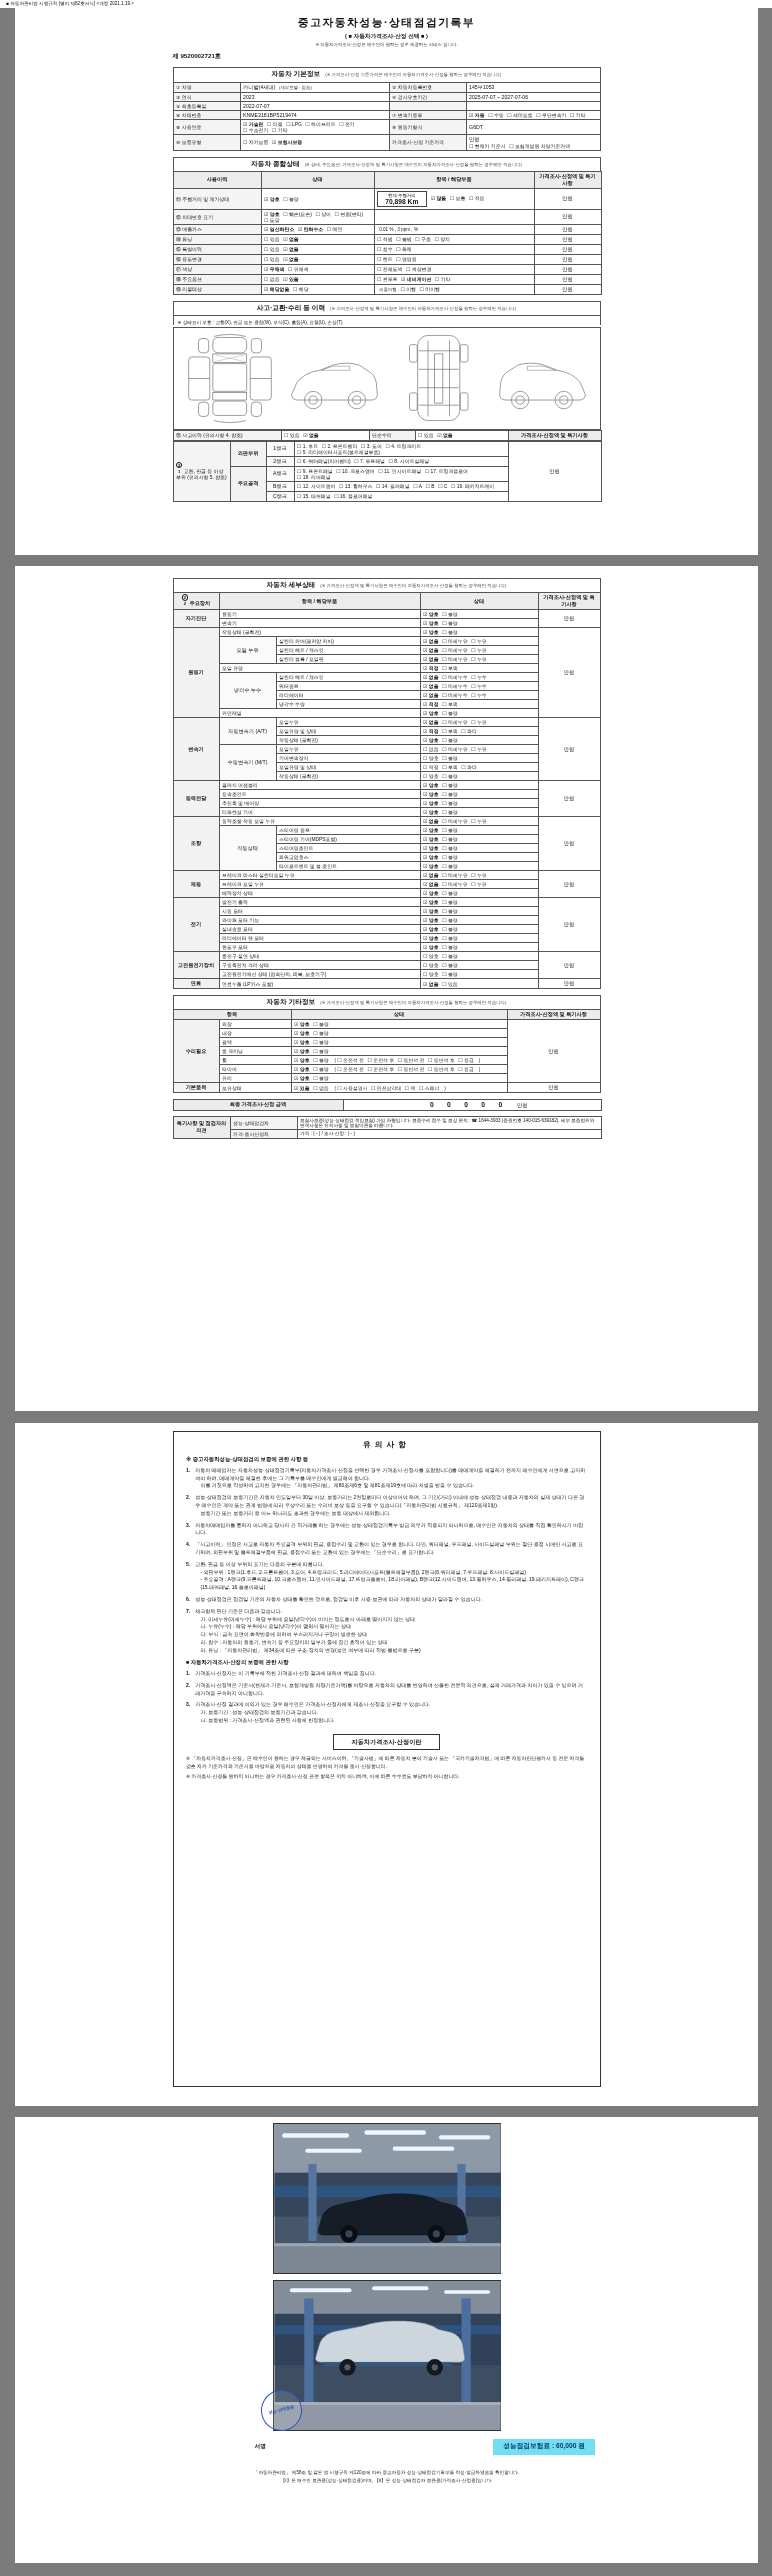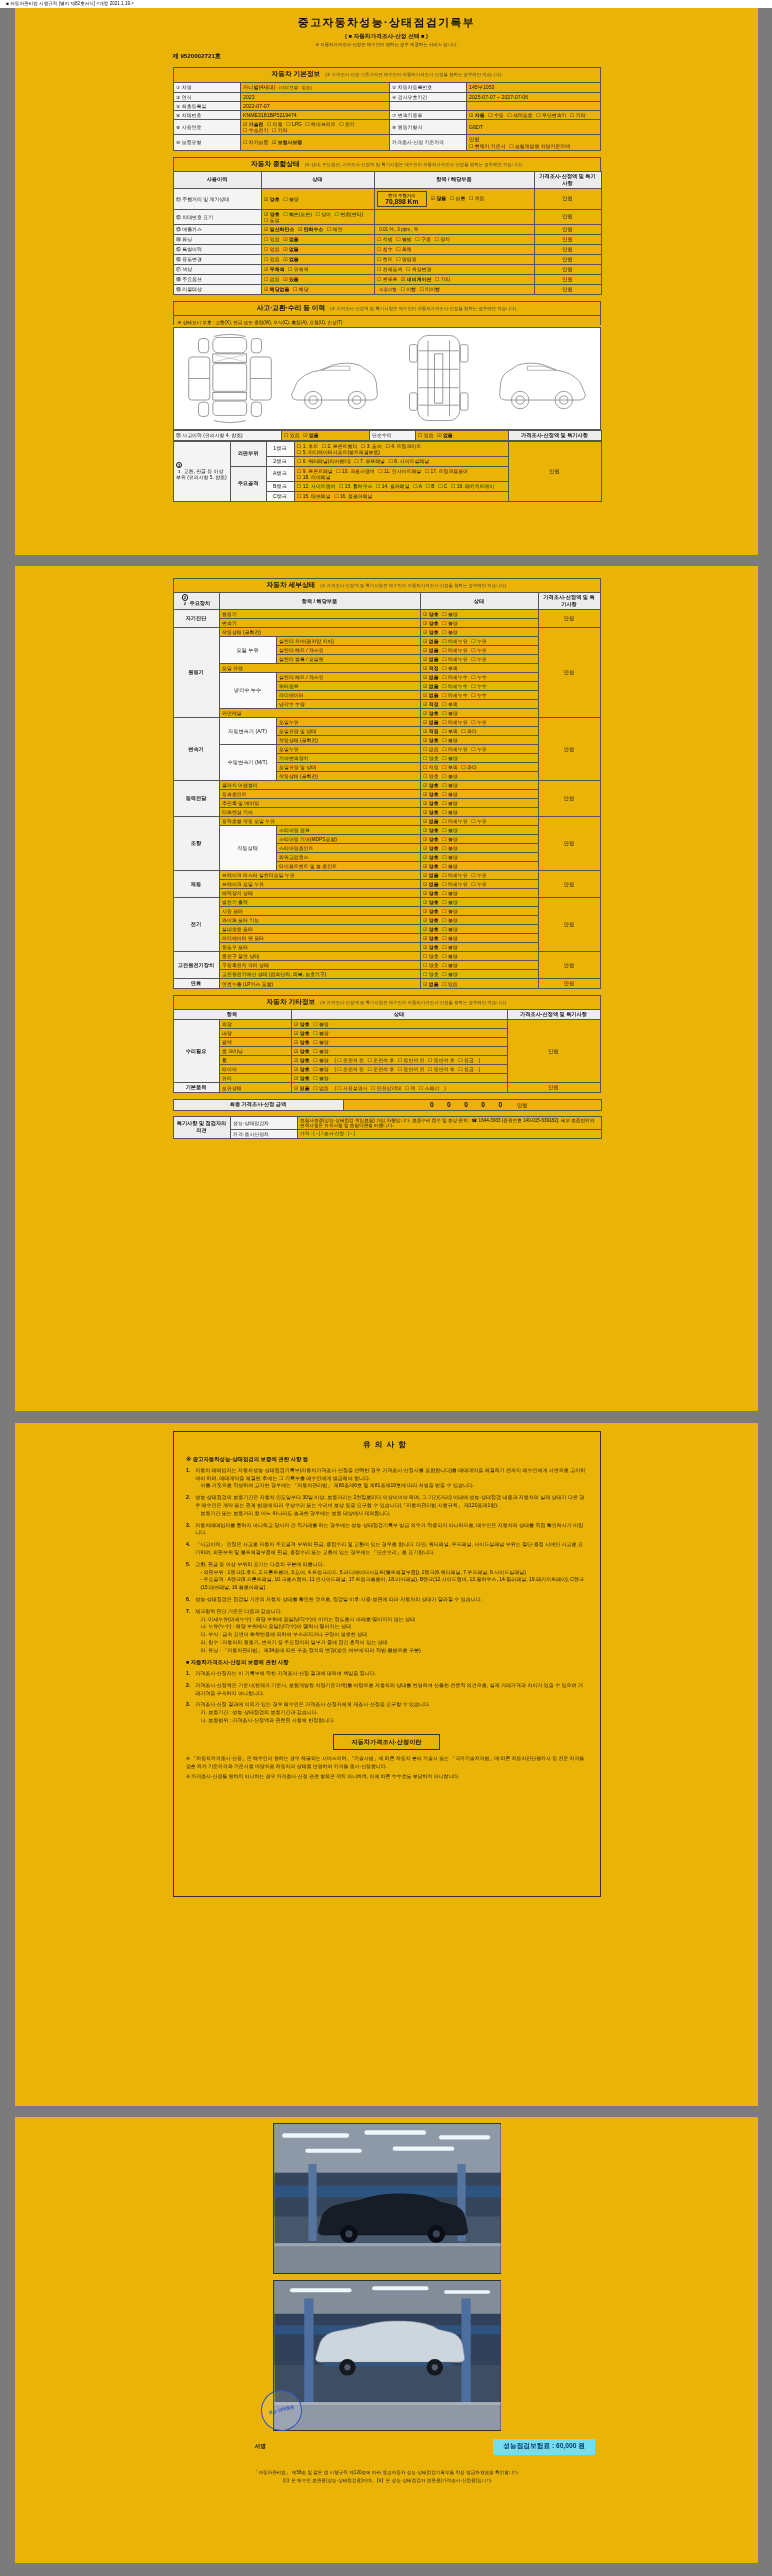--- a/index.html
+++ b/index.html
@@ -1,19 +1,19 @@
 <!DOCTYPE html>
 <html style="font-size:8.2px"><head>
 <meta charset="utf-8">
 <style>
 *{box-sizing:border-box;margin:0;padding:0}
 html,body{width:773px}
 body{background:#7b7b7b;font-family:"Liberation Sans","DejaVu Sans",sans-serif;color:#111}
 .top-strip{background:#fff;font-size:4.6px;padding:1px 6.2px;height:8.2px;overflow:hidden}
-.page{background:#eab308;margin:0 15px;overflow:hidden;position:relative}
+.page{background:#ffffff;margin:0 15px;overflow:hidden;position:relative}
 .p1{height:547px}
 .p2{height:845px;margin-top:11.3px}
 .p3{height:683px;margin-top:11.3px}
 .p4{height:446px;margin-top:11.3px}
 .tail{height:13px}
 .inner{width:428px;margin:0 auto}
 .doc-title{text-align:center;font-size:10.8px;font-weight:bold;letter-spacing:1.5px;padding-top:8.2px}
 .doc-subtitle{text-align:center;font-size:5.7px;font-weight:bold;margin-top:2.6px}
 .doc-subnote{text-align:center;font-size:4.4px;color:#333;margin-top:1px}
 .doc-no{font-size:6.2px;font-weight:bold;margin:5.2px 0 2.1px}
@@ -33,21 +33,21 @@
 .sub-v{font-size:4.4px;color:#333;margin-left:2.1px}
 .odo{display:inline-block;border:0.5px solid #444;padding:1px 7.2px;margin:1px 4.1px 1px 0;text-align:center;vertical-align:middle}
 .odo-l{font-size:4.4px;display:block}
 .odo-v{font-size:6.7px;font-weight:bold}
 .mline{margin-top:1.5px}
 .extra{font-size:4.6px;color:#222;margin-left:2.1px}
 .legend{font-size:4.6px;margin:3.1px 0 1.5px}
 .diagrams{border:0.5px solid #555;display:flex;justify-content:space-between;align-items:center;padding:3.1px 6.2px;height:103px;background:#fff}
 .circ{display:inline-block;width:6.2px;height:6.2px;border:0.5px solid #111;border-radius:50%;font-size:4.1px;line-height:5.7px;text-align:center;vertical-align:0.5px;font-weight:bold}
 .zeros{letter-spacing:13.4px;font-weight:bold;font-size:6.7px;padding-left:13.4px}
-.notice-box{border:0.8px solid #333;padding:8.2px 12.4px;margin-top:8.2px;height:466px}
+.notice-box{border:0.8px solid #333;padding:8.2px 12.4px;margin-top:8.2px;height:656px}
 .n-title{text-align:center;font-size:7.7px;font-weight:bold;letter-spacing:4.1px;margin-bottom:6.2px}
 .n-h{font-size:5.4px;font-weight:bold;margin:5.2px 0 3.6px}
 .nitem{display:flex;font-size:5px;line-height:1.55;margin-bottom:4.1px}
 .nnum{width:9.3px;flex:none;font-weight:bold}
 .nlines{flex:1}
 .nline.cont{padding-left:5.2px}
 .inner-box{border:0.6px solid #333;display:table;margin:9.3px auto 5.2px;padding:2.6px 17.5px;font-weight:bold;font-size:6.2px}
 .box-line{font-size:4.9px;line-height:1.55;margin-top:2.6px}
 .p4-title{text-align:center;font-weight:bold;font-size:7.2px;padding-top:9.3px;letter-spacing:1px}
 .photo-wrap{width:228px;margin:6.2px auto 0;position:relative}

